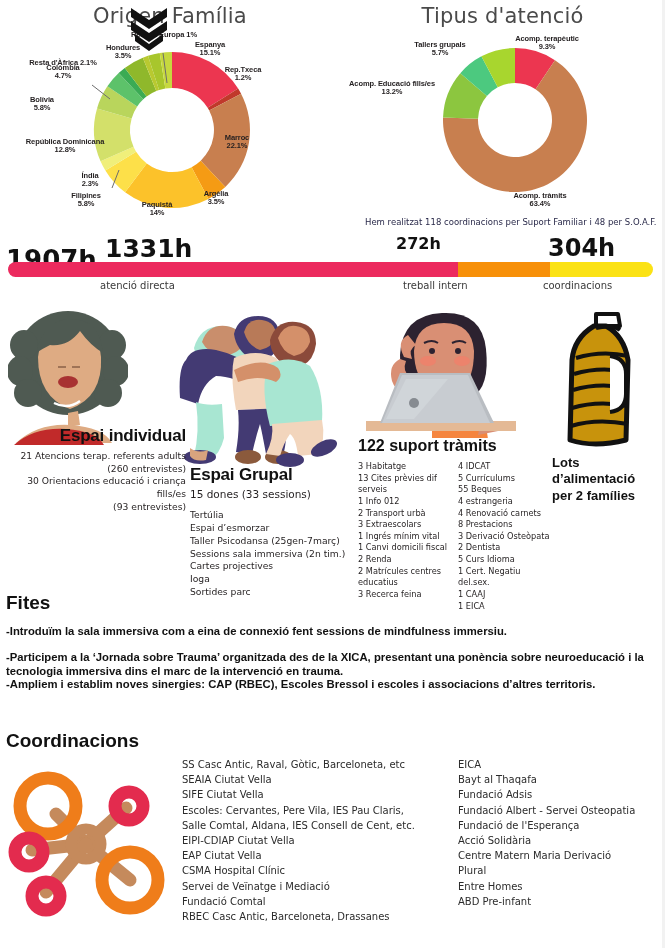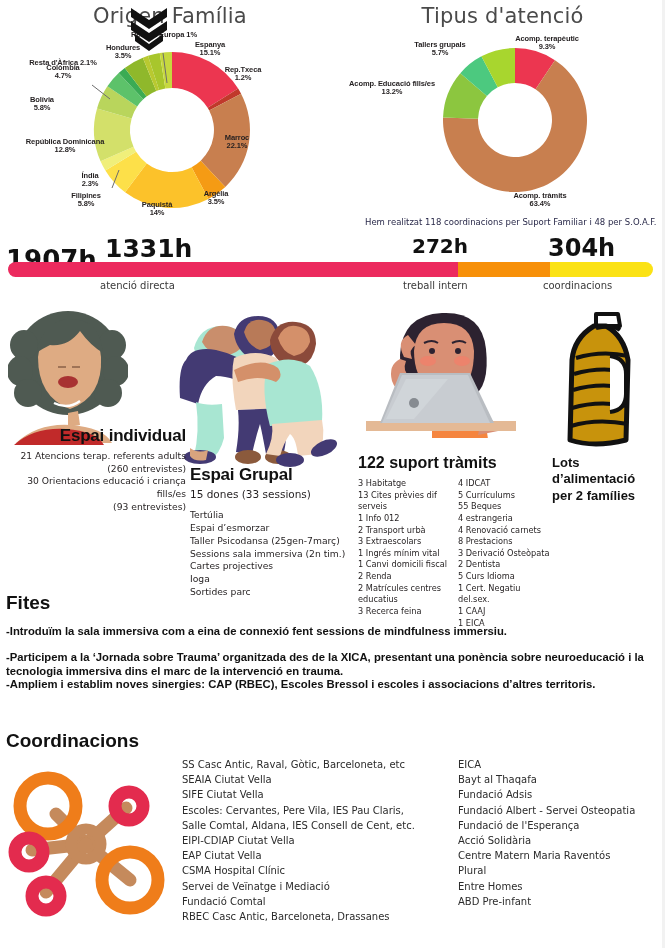--- a/index.html
+++ b/index.html
@@ -172,21 +172,21 @@
         <span>Tallers grupals</span><br><span>5.7%</span>
       </div>
     </div>
 
     <div class="note" style="left:365px;top:217px;">Hem realitzat 118 coordinacions per Suport Familiar i  48 per S.O.A.F.</div>
   </div>
 
   <div class="hours">
     <div class="hnum" style="left:6px;top:0px;font-size:26px;margin-top:17px;">1907h</div>
     <div class="hnum" style="left:105px;top:6px;font-size:25px;">1331h</div>
-    <div class="hnum" style="left:412px;top:6px;font-size:20px;">272h</div>
+    <div class="hnum" style="left:396px;top:6px;font-size:16px;">272h</div>
     <div class="hnum" style="left:548px;top:6px;font-size:24px;">304h</div>
 
     <div class="bar">
       <div class="seg" style="width:69.7%;background:#ec2a5e;"></div>
       <div class="seg" style="width:14.3%;background:#f79009;"></div>
       <div class="seg" style="width:16%;background:#fbe215;"></div>
     </div>
 
     <div class="hcap" style="left:100px;top:52px;">atenció directa</div>
     <div class="hcap" style="left:403px;top:52px;">treball intern</div>
@@ -292,21 +292,21 @@
       <div>Tertúlia</div>
       <div>Espai d’esmorzar</div>
       <div>Taller Psicodansa (25gen-7març)</div>
       <div>Sessions sala immersiva (2n tim.)</div>
       <div>Cartes projectives</div>
       <div>Ioga</div>
       <div>Sortides parc</div>
     </div>
   </div>
 
-  <div class="blk" style="left:358px;top:437px;width:196px;margin-top:17px;">
+  <div class="blk" style="left:358px;top:437px;width:196px;">
     <div class="tramits-title">122 suport tràmits</div>
     <div style="display:flex;gap:8px;margin-top:6px;">
       <div class="tramit-col" style="width:92px;">
         <div>3 Habitatge</div>
         <div>13 Cites prèvies dif serveis</div>
         <div>1 Info 012</div>
         <div>2 Transport urbà</div>
         <div>3 Extraescolars</div>
         <div>1 Ingrés mínim vital</div>
         <div>1 Canvi domicili fiscal</div>
@@ -374,20 +374,20 @@
     <div class="coord-item">RBEC Casc Antic, Barceloneta, Drassanes</div>
   </div>
 
   <div class="blk" style="left:458px;top:757px;">
     <div class="coord-item">EICA</div>
     <div class="coord-item">Bayt al Thaqafa</div>
     <div class="coord-item">Fundació Adsis</div>
     <div class="coord-item">Fundació Albert - Servei Osteopatia</div>
     <div class="coord-item">Fundació de l'Esperança</div>
     <div class="coord-item">Acció Solidària</div>
-    <div class="coord-item">Centre Matern Maria Raventós</div>
+    <div class="coord-item">Centre Matern Maria Derivació</div>
     <div class="coord-item">Plural</div>
     <div class="coord-item">Entre Homes</div>
     <div class="coord-item">ABD Pre-infant</div>
   </div>
 
   <div class="edge"></div>
 </div>
 
 </body></html>

